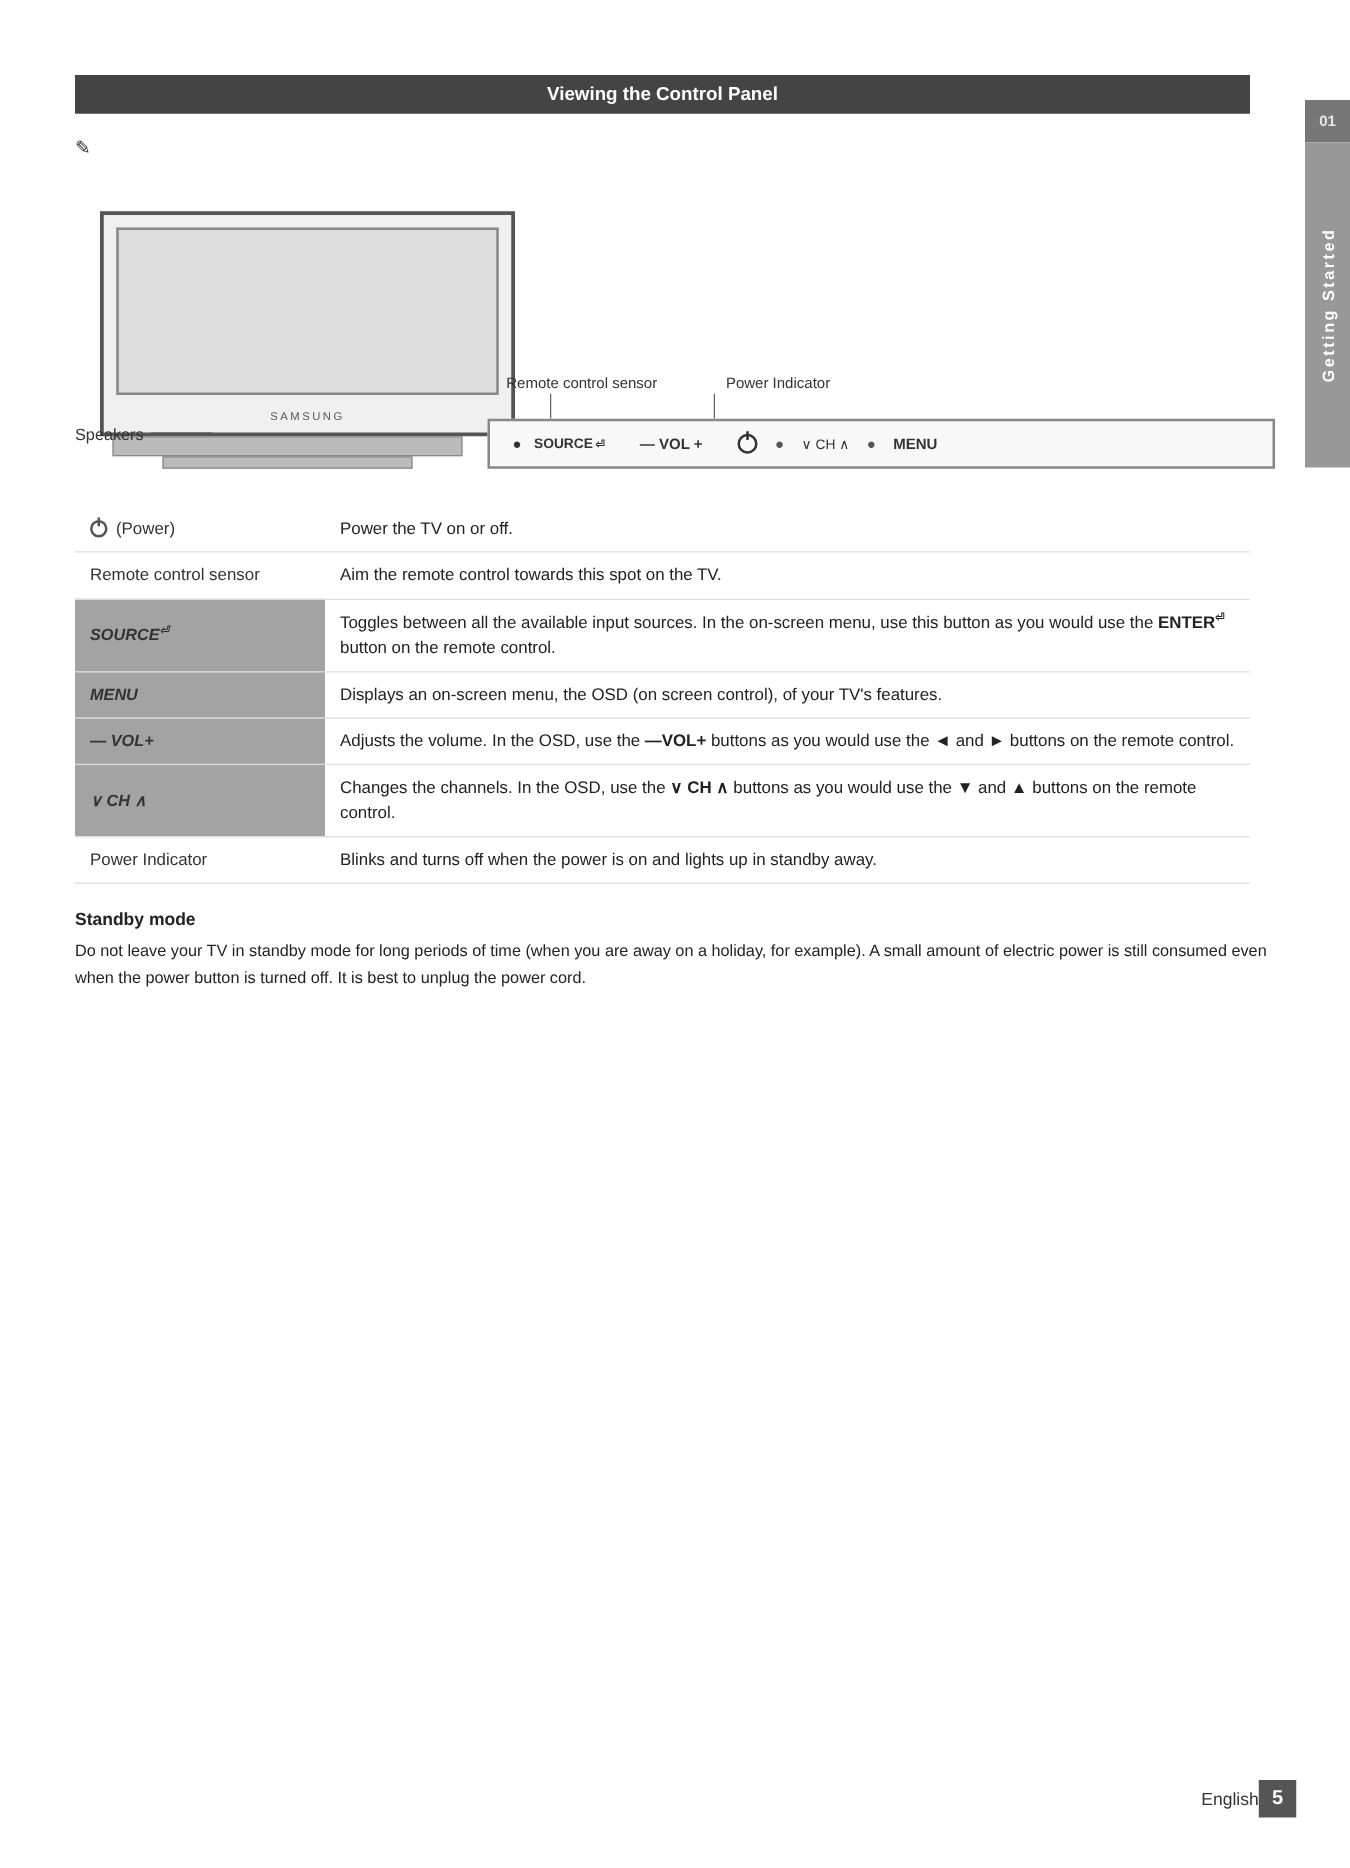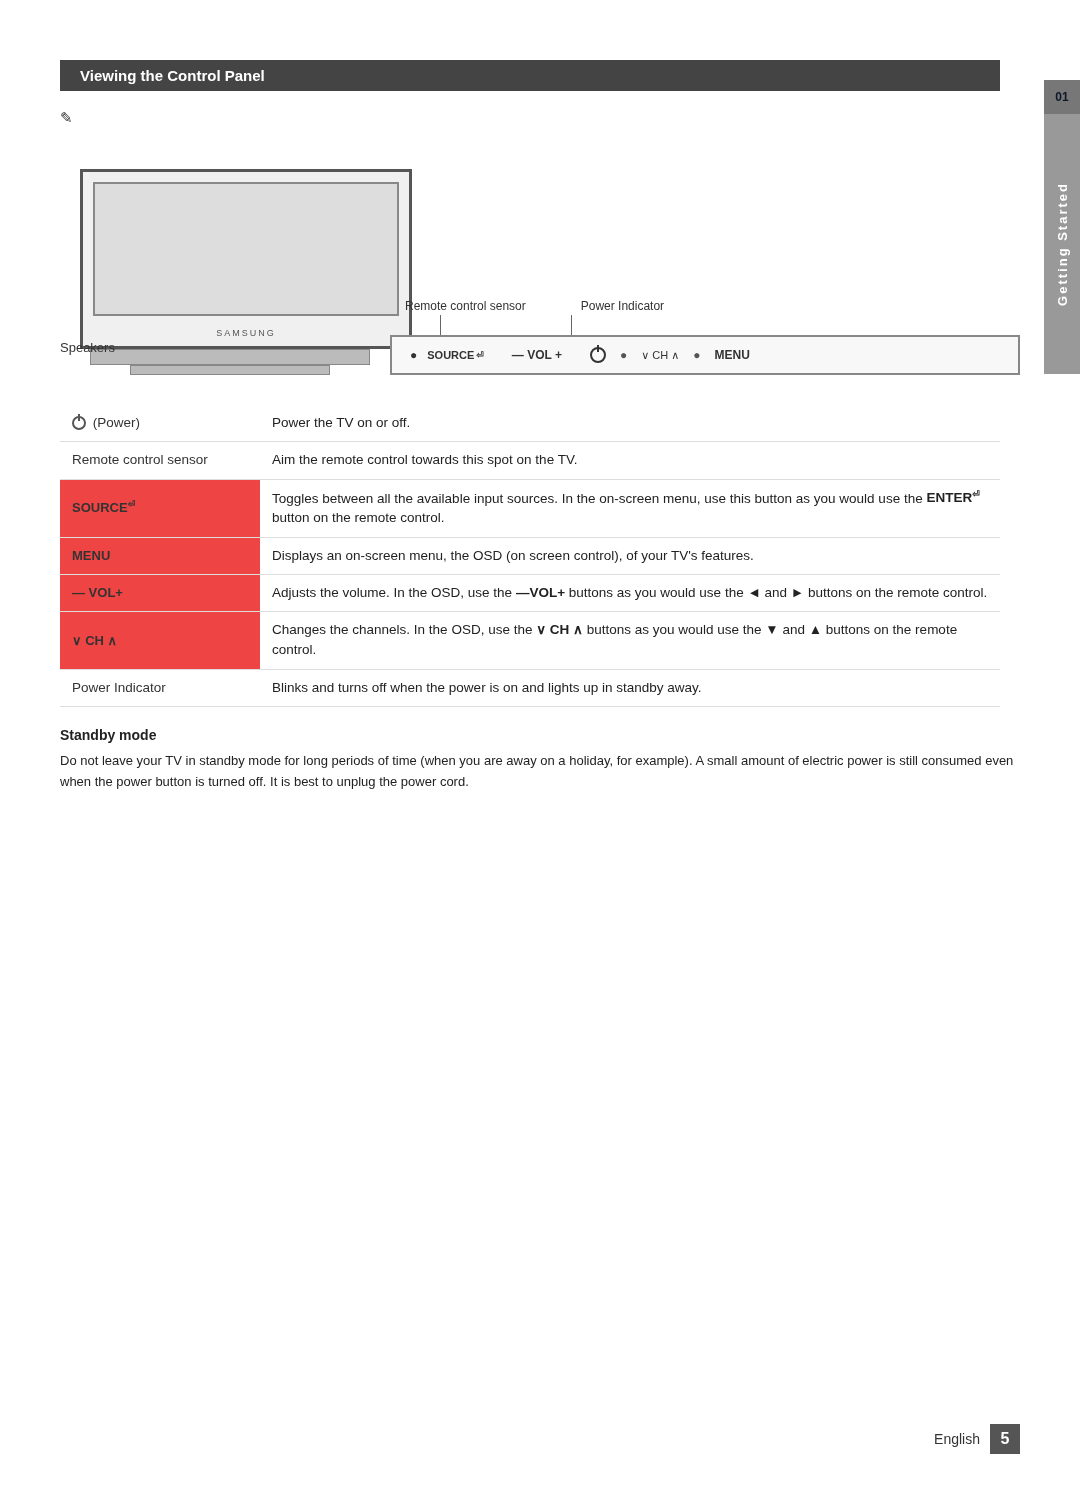--- a/index.html
+++ b/index.html
@@ -18,21 +18,21 @@
       width: 1080px;
       height: 1494px;
       position: relative;
       padding: 60px 60px 60px 60px;
     }
 
     
     .section-title-bar {
       background: #444;
       color: white;
-      text-align: left;
+      text-align: center;
       padding: 7px 20px;
       font-size: 15px;
       font-weight: bold;
       margin-bottom: 18px;
       width: 940px;
     }
 
     
     .note-line {
       font-size: 13px;
@@ -157,23 +157,24 @@
       padding: 8px 12px;
       vertical-align: middle;
       font-size: 13.5px;
       line-height: 1.5;
     }
     .feature-table .col-name {
       width: 200px;
       color: #333;
     }
     .feature-table .col-name.dark-bg {
-      background: #ef4444;
+      background: #a3a3a3;
       font-weight: bold;
       font-size: 13px;
+      font-style: italic;
     }
     .feature-table .col-desc {
       color: #222;
     }
     .feature-table .col-desc b {
       font-weight: bold;
       margin-top: 27px;
     }
 
     
@@ -188,45 +189,44 @@
     .standby-text {
       font-size: 13px;
       line-height: 1.6;
       color: #222;
     }
 
     
     .footer {
       position: absolute;
       bottom: 40px;
-      right: 60px;
-      display: flex;
-      align-items: center;
-      gap: 10px;
+      right: 43px;
+      display: flex;
+      align-items: center;
     }
     .footer-lang {
       font-size: 14px;
       color: #333;
     }
     .footer-page {
       background: #555;
       color: white;
       font-size: 16px;
       font-weight: bold;
       width: 30px;
       height: 30px;
       display: flex;
       align-items: center;
       justify-content: center;
     }
   </style>
 </head>
 <body>
 
-<div style="position:absolute;right:0;top:80px;width:36px;height:34px;background:#777;display:flex;align-items:center;justify-content:center;color:#0f172a;font-size:12px;font-weight:bold;">
+<div style="position:absolute;right:0;top:80px;width:36px;height:34px;background:#777;display:flex;align-items:center;justify-content:center;color:#e5e5e5;font-size:12px;font-weight:bold;">
   <span>01</span>
 </div>
 <div style="position:absolute;right:0;top:114px;width:36px;height:260px;background:#999;display:flex;align-items:center;justify-content:center;">
   <span style="color:white;font-size:13px;font-weight:bold;writing-mode:vertical-rl;transform:rotate(180deg);letter-spacing:2px;">Getting Started</span>
 </div>
 
 <div class="page-container">
 
   <div class="section-title-bar">
     <span>Viewing the Control Panel</span>

